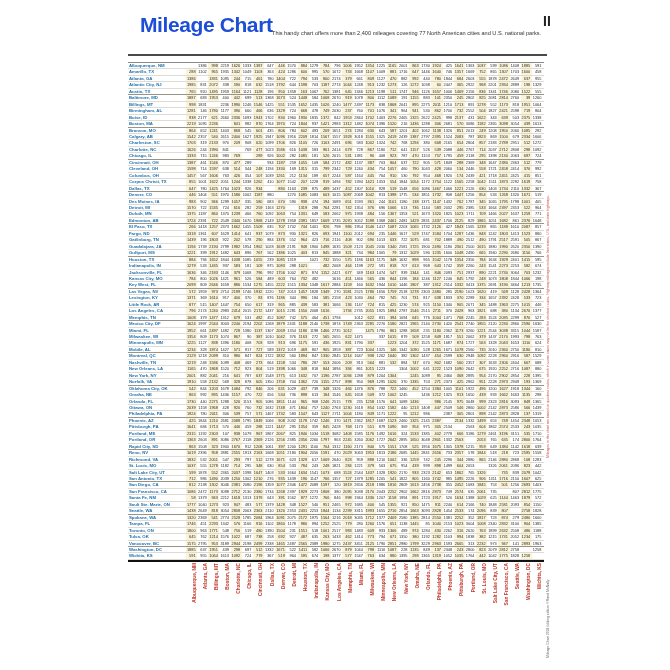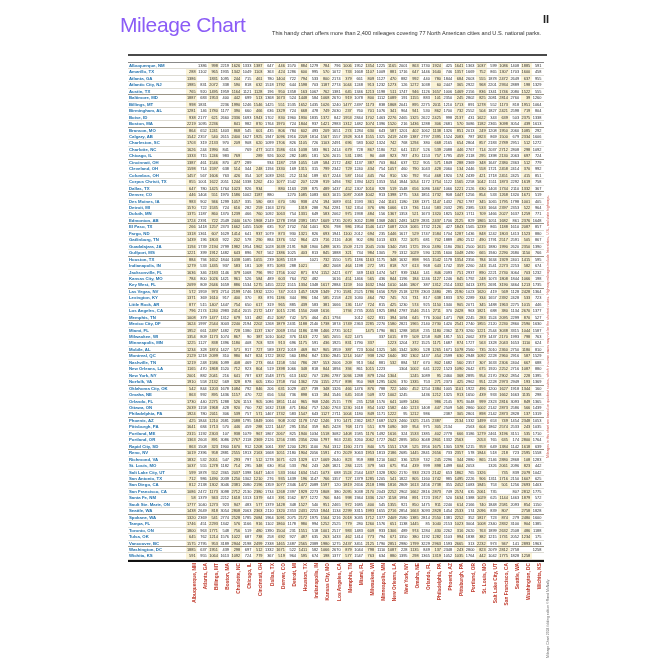--- a/index.html
+++ b/index.html
@@ -1,20 +1,20 @@
 <!DOCTYPE html>
 <html><head>
 <meta charset="utf-8">
 <style>
   html,body{margin:0;padding:0;background:#fff;}
   .page{position:relative;width:670px;height:670px;overflow:hidden;background:#fff;
         font-family:"Liberation Sans",sans-serif;-webkit-text-size-adjust:none;}
-  .title{position:absolute;left:120px;top:13px;font-size:21px;font-weight:400;color:#8b5cf6;letter-spacing:-0.4px;}
+  .title{position:absolute;left:140px;top:13px;font-size:21px;font-weight:700;color:#1d4ed8;letter-spacing:-0.4px;}
   .subtitle{position:absolute;left:272px;top:30px;width:270px;font-size:5.6px;color:#333;}
-  .pagemark{position:absolute;left:543px;top:13px;font-size:11px;font-weight:700;color:#222;}
+  .pagemark{position:absolute;left:543px;top:13px;font-size:14px;font-weight:700;color:#222;}
   .hrule{position:absolute;left:128px;top:54px;width:419px;height:2px;background:#4a4a4a;}
   .tbl{position:absolute;left:128px;top:62px;width:416px;border-top:1px solid #8a8a8a;border-bottom:2px solid #111;}
   .row{display:flex;height:6.46px;box-sizing:border-box;border-bottom:0.5px solid rgba(120,110,80,0.25);}
   .row.grp{border-bottom:1px solid #9a9486;}
   .city{width:58px;flex:none;font-size:4.3px;font-weight:700;color:#2272ae;line-height:6.2px;
         padding-left:1px;box-sizing:border-box;white-space:nowrap;overflow:hidden;background:#fff;}
   .cell{width:11.16px;flex:none;font-size:3.9px;color:#2a2a2a;line-height:6.2px;text-align:right;
         padding-right:1.6px;box-sizing:border-box;white-space:nowrap;overflow:hidden;}
   .cell.band{background:#fbf3d6;}
   .cell.self{background:#fff;}

